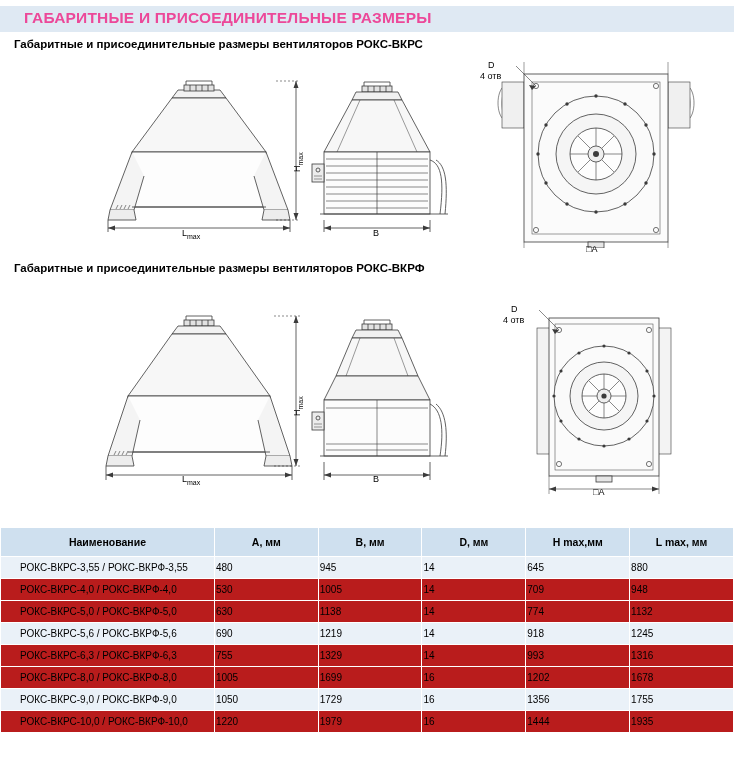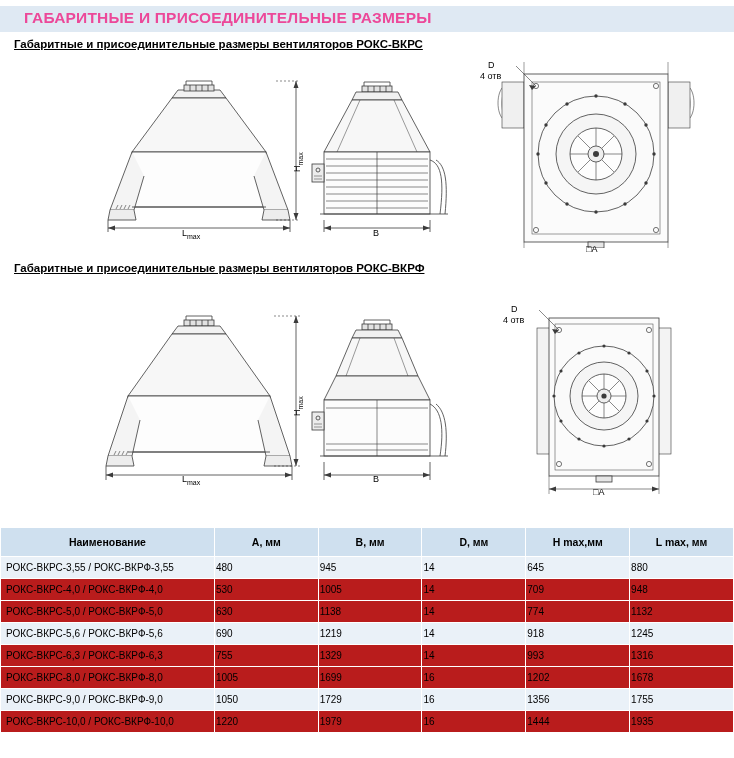--- a/index.html
+++ b/index.html
@@ -40,21 +40,20 @@
     white-space: nowrap;
     margin-left: 10px;
   }
   
   .section-caption {
     position: absolute;
     font-size: 11.5px;
     font-weight: bold;
     color: #000;
     white-space: nowrap;
-    text-decoration: underline;
   }
   #caption-vkrs { left: 14px; top: 38px; }
   #caption-vkrf { left: 14px; top: 262px; }
 
   
   .draw-block {
     position: absolute;
   }
   .draw-svg { display: block; }
 
@@ -82,21 +81,21 @@
   .spec-table td {
     height: 19px;
     border: 1px solid #ffffff;
     text-align: left;
     vertical-align: middle;
     font-size: 10px;
     white-space: nowrap;
   }
   .spec-table td.name-cell {
     text-align: left;
-    padding-left: 5px;
+    padding-left: 19px;
   }
   .spec-table tr.row-odd td { background: #eaf1f8; }
   .spec-table tr.row-even td { background: #b91c1c; }
 
   .col-name { width: 214px; }
   .col-a    { width: 104px; }
   .col-b    { width: 104px; }
   .col-d    { width: 104px; }
   .col-h    { width: 104px; }
   .col-l    { width: 104px; }

